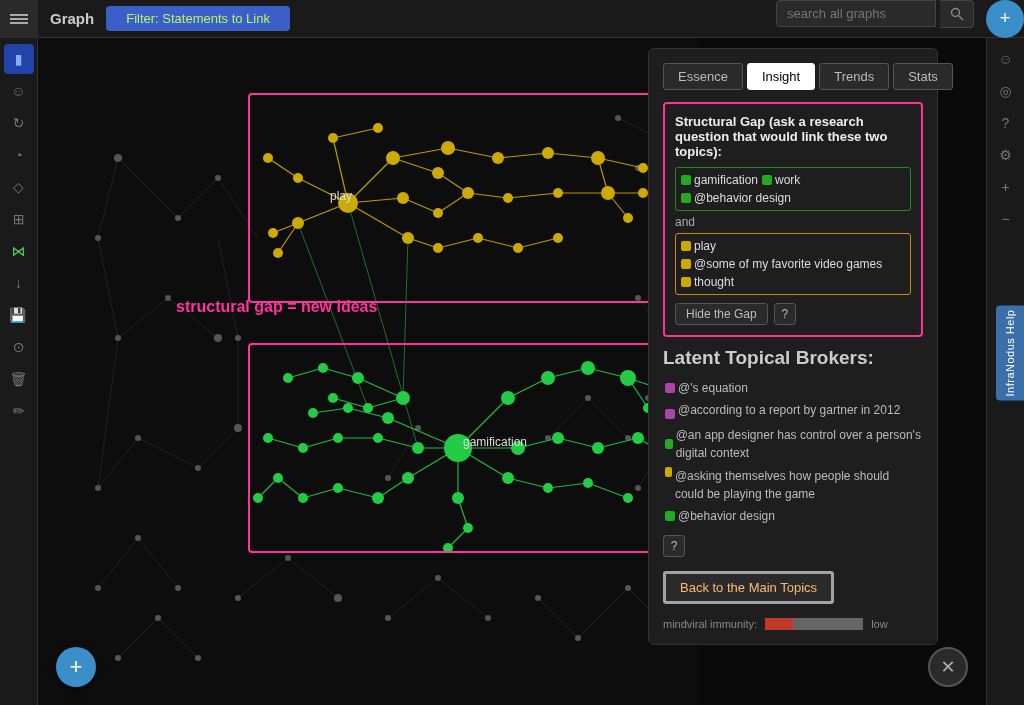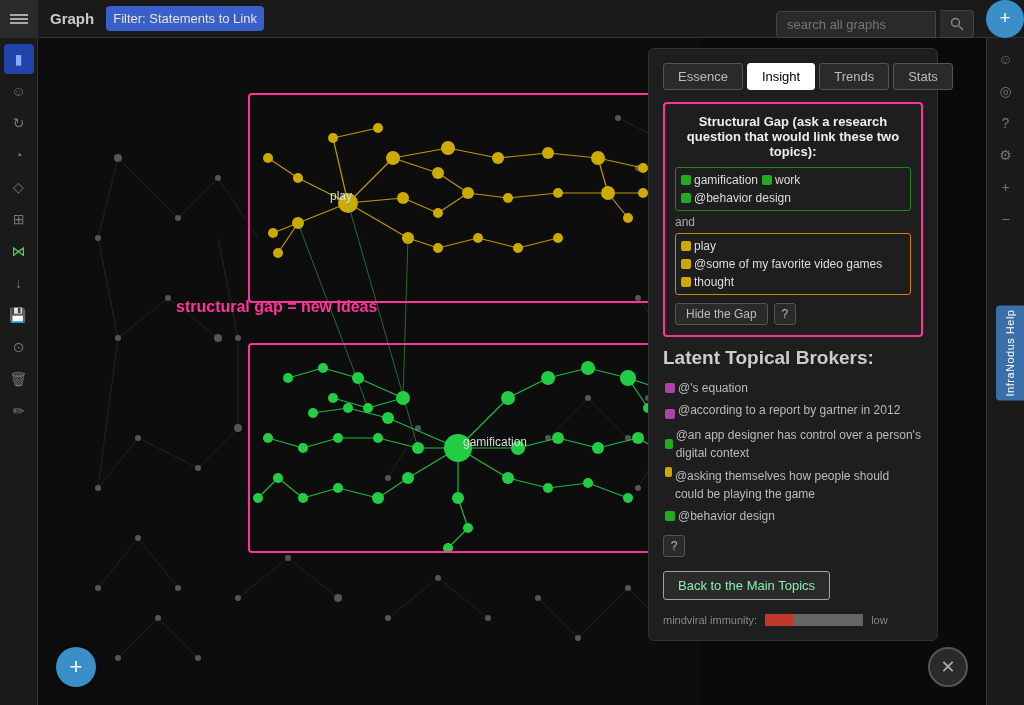--- a/index.html
+++ b/index.html
@@ -42,34 +42,34 @@
       margin: 2px 0;
     }
     #graph-title {
       color: #ccc;
       font-size: 15px;
       font-weight: bold;
       padding: 0 12px;
     }
     #filter-btn {
       background: #3a5fc8;
-      color: #e5e5e5;
+      color: #bef264;
       border: none;
       border-radius: 4px;
-      padding: 5px 7px;
+      padding: 5px 20px;
       font-size: 13px;
       cursor: pointer;
       display: flex;
       align-items: center;
       gap: 6px;
     }
     #search-area {
       margin-left: auto;
       display: flex;
-      align-items: flex-end;
+      align-items: flex-start;
       gap: 4px;
     }
     #search-input {
       background: #2a2a2a;
       border: 1px solid #444;
       border-radius: 4px 0 0 4px;
       color: #aaa;
       padding: 5px 10px;
       font-size: 13px;
       width: 160px;
@@ -261,21 +261,20 @@
       border: 2px solid #ff3399;
       border-radius: 4px;
       padding: 10px;
       margin-bottom: 10px;
     }
     .sg-title {
       font-size: 13px;
       font-weight: bold;
       color: #eee;
       margin-bottom: 8px;
-      text-align: center;
     }
     .tag {
       display: flex;
       align-items: center;
       gap: 3px;
       font-size: 12px;
       color: #ddd;
     }
     .tag-dot {
       width: 10px;
@@ -344,24 +343,24 @@
       font-size: 12px;
       color: #bbb;
       line-height: 1.5;
       margin-bottom: 8px;
     }
 
     
     #back-btn {
       display: inline-block;
       padding: 6px 14px;
-      border: 1px solid #a3a3a3;
+      border: 3px solid #a3a3a3;
       border-radius: 3px;
       background: #2a2a2a;
-      color: #86efac;
+      color: #fdba74;
       font-size: 13px;
       cursor: pointer;
       margin-bottom: 14px;
     }
 
     
     .immunity-row {
       display: flex;
       align-items: center;
       gap: 8px;

